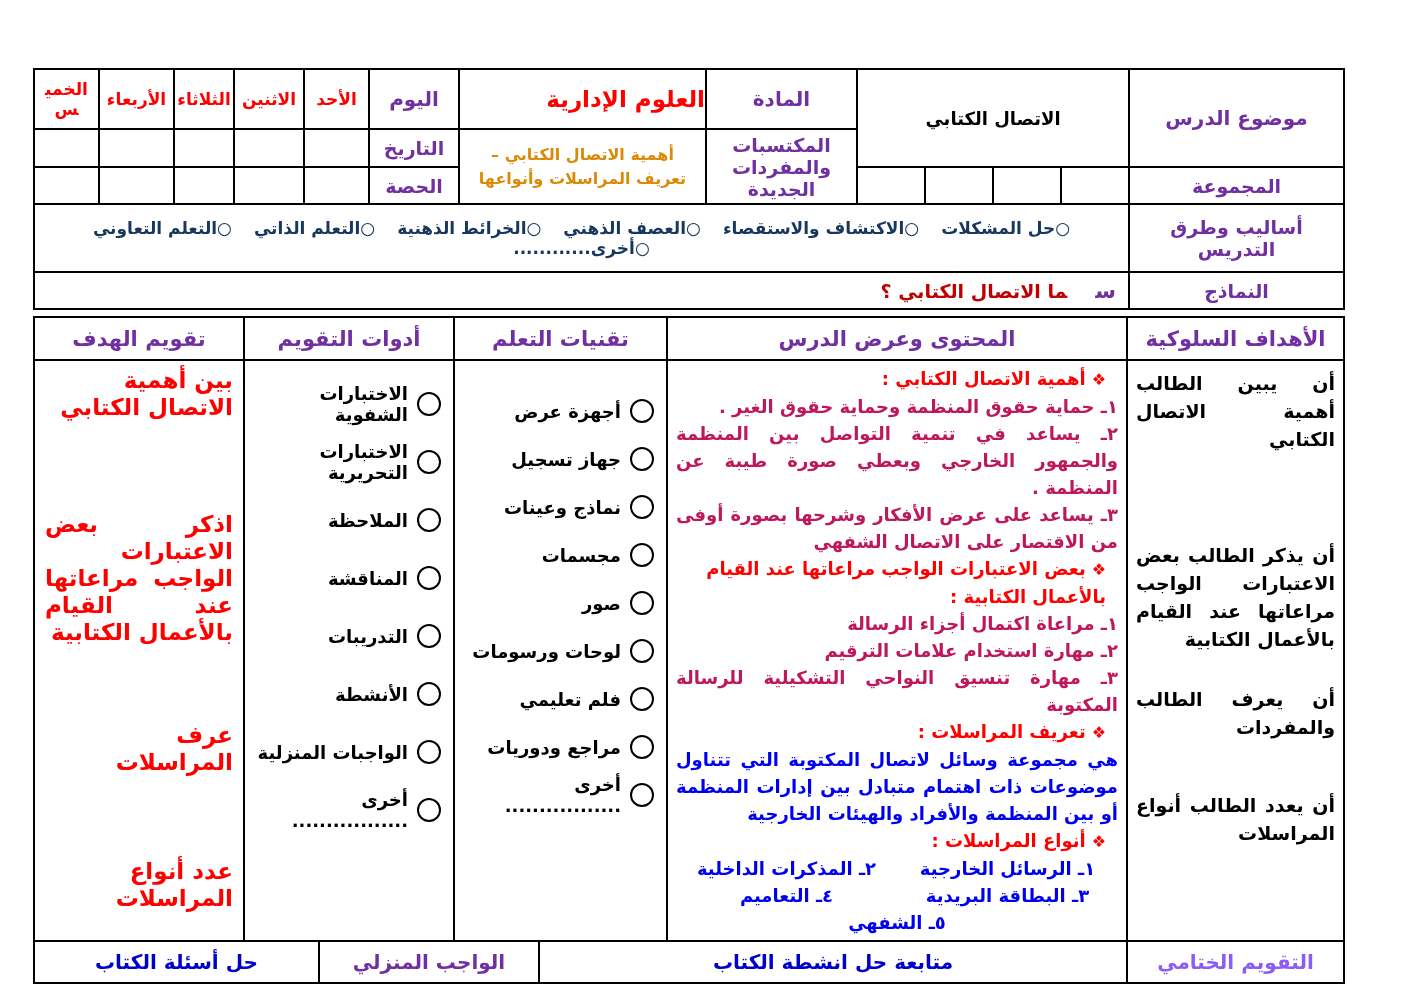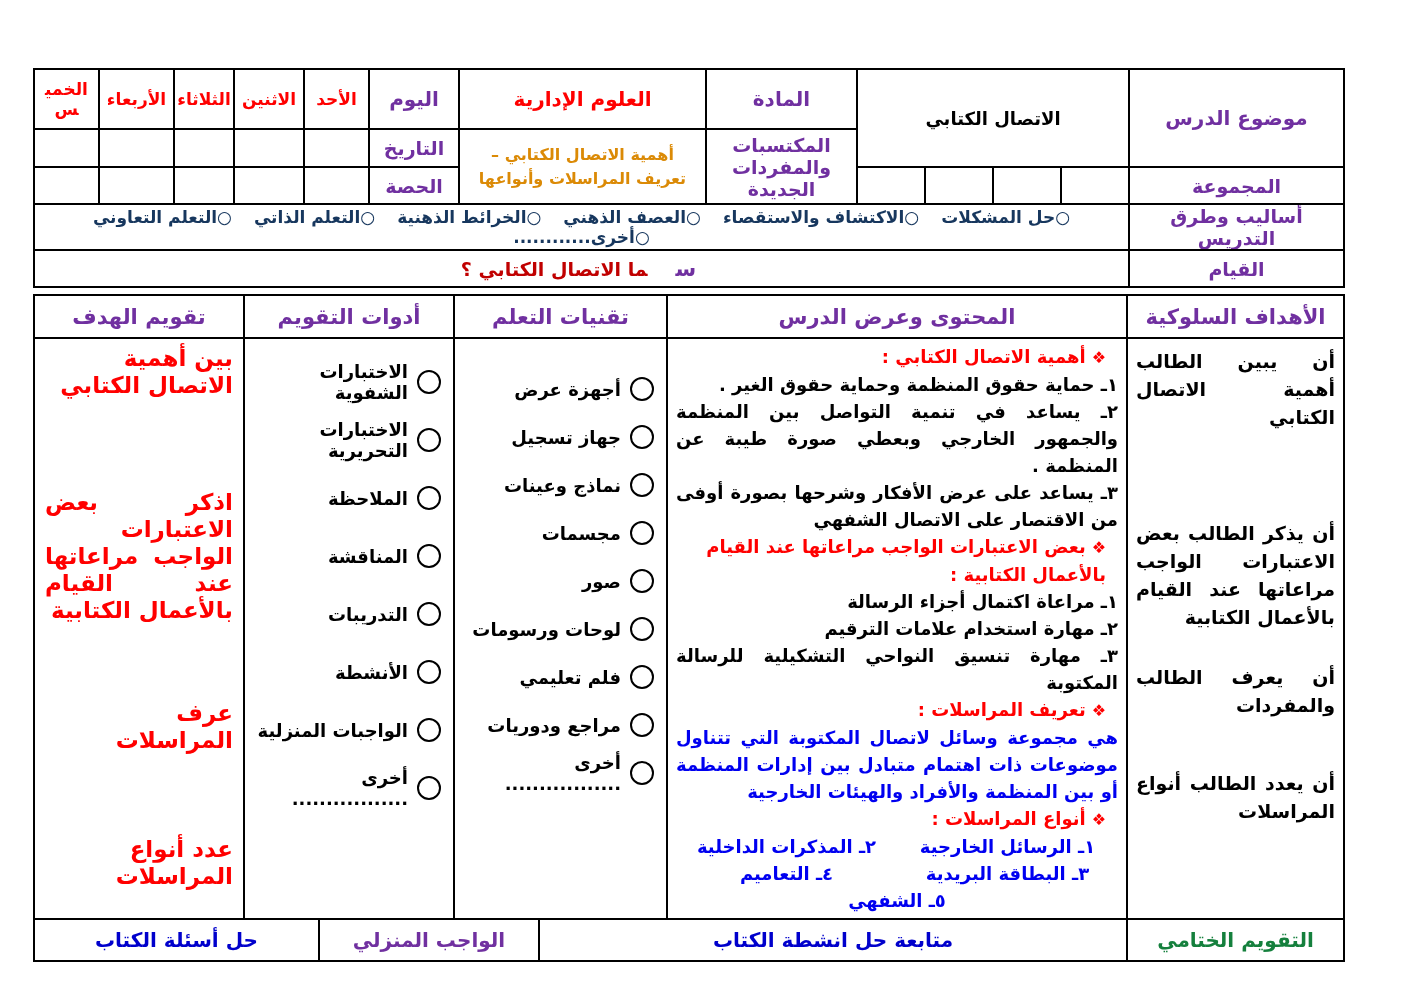--- a/index.html
+++ b/index.html
@@ -8,45 +8,45 @@
   .sheet{position:absolute;top:68px;left:35px;width:1310px;direction:rtl;}
   table{border-collapse:collapse;table-layout:fixed;width:1310px;direction:rtl;}
   td,th{border:2px solid #000;padding:0;text-align:center;vertical-align:middle;
         overflow:hidden;word-wrap:break-word;}
   
   .purple{color:#7030A0;}
   .red{color:#FF0000;}
   .darkred{color:#C00000;}
   .navy{color:#17375E;}
   .orange{color:#DB8A06;}
-  .magenta{color:#15803d;}
+  .magenta{color:#8b5cf6;}
   
   .r1{height:60px;} .r2{height:38px;} .r3{height:37px;} .r4{height:37px;} .r5{height:37px;}
   .lbl{font-size:20px;}
   .lbl-sm{font-size:19px;}
   .day-name{font-size:17px;}
-  .subject-val{font-size:20px;}
+  .subject-val{font-size:23px;text-align:right;}
   .topic-val{font-size:18px;font-weight:bold;}
   .acq-val{font-size:16px;line-height:24px;padding:2px 4px;}
-  .methods-cell{font-size:17px;text-align:center;padding:2px 6px;}
+  .methods-cell{font-size:17px;text-align:center;padding:13px 6px;}
   .methods-cell span.opt-m{margin:0 11px;white-space:nowrap;}
-  .intro-cell{text-align:center;padding-right:6px;font-size:19px;}
+  .intro-cell{text-align:right;padding-right:12px;font-size:19px;}
   .q-prefix{font-size:21px;margin-left:28px;}
   
   .main-tbl{margin-top:6px;}
   .hdr{height:43px;font-size:21px;}
   .body-row td{vertical-align:top;height:505px;}
   
   .obj-cell{padding:6px 8px;text-align:justify;font-size:19px;line-height:28px;}
   .obj-p{margin:0;}
   .obj-1{margin-top:2px;} .obj-2{margin-top:88px;} .obj-3{margin-top:32px;} .obj-4{margin-top:50px;}
   
   .content-cell{padding:4px 8px;text-align:right;font-size:18px;line-height:27px;}
   .c-head{color:#FF0000;padding-right:12px;}
-  .c-item{color:#000000;text-align:justify;}
+  .c-item{color:#be185d;text-align:justify;}
   .c-text{color:#0000F0;text-align:justify;}
   .c-pair{display:flex;color:#0000F0;}
   .c-pair span{flex:1;text-align:center;}
   .c-center{color:#0000F0;text-align:center;}
   .diamond{font-size:16px;margin-left:6px;}
   
   .opt-cell{padding:26px 12px 0 4px;}
   .tools-cell{padding-top:14px;}
   .opt{display:flex;align-items:center;justify-content:flex-start;
        font-size:18px;text-align:right;}
@@ -120,21 +120,21 @@
       <td></td>
       <td></td>
     </tr>
     <tr class="r4">
       <td class="lbl-sm purple">أساليب وطرق التدريس</td>
       <td colspan="12" class="methods-cell navy">
         <span class="opt-m">○حل المشكلات</span><span class="opt-m">○الاكتشاف والاستقصاء</span><span class="opt-m">○العصف الذهني</span><span class="opt-m">○الخرائط الذهنية</span><span class="opt-m">○التعلم الذاتي</span><span class="opt-m">○التعلم التعاوني</span><span class="opt-m">○أخرى............</span>
       </td>
     </tr>
     <tr class="r5">
-      <td class="lbl-sm purple">القيام</td>
+      <td class="lbl-sm purple">النماذج</td>
       <td colspan="12" class="intro-cell">
         <span class="q-prefix purple">س</span><span class="darkred">ما الاتصال الكتابي ؟</span>
       </td>
     </tr>
   </tbody>
     </table>
 
   <table class="main-tbl">
     <colgroup>
       <col style="width:217px">

